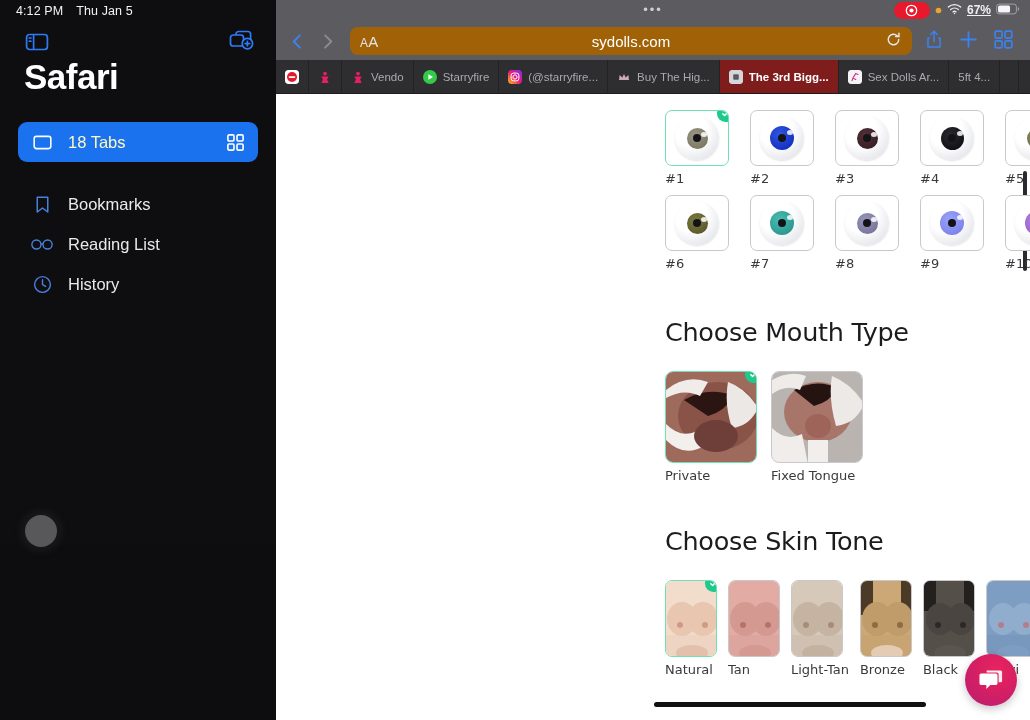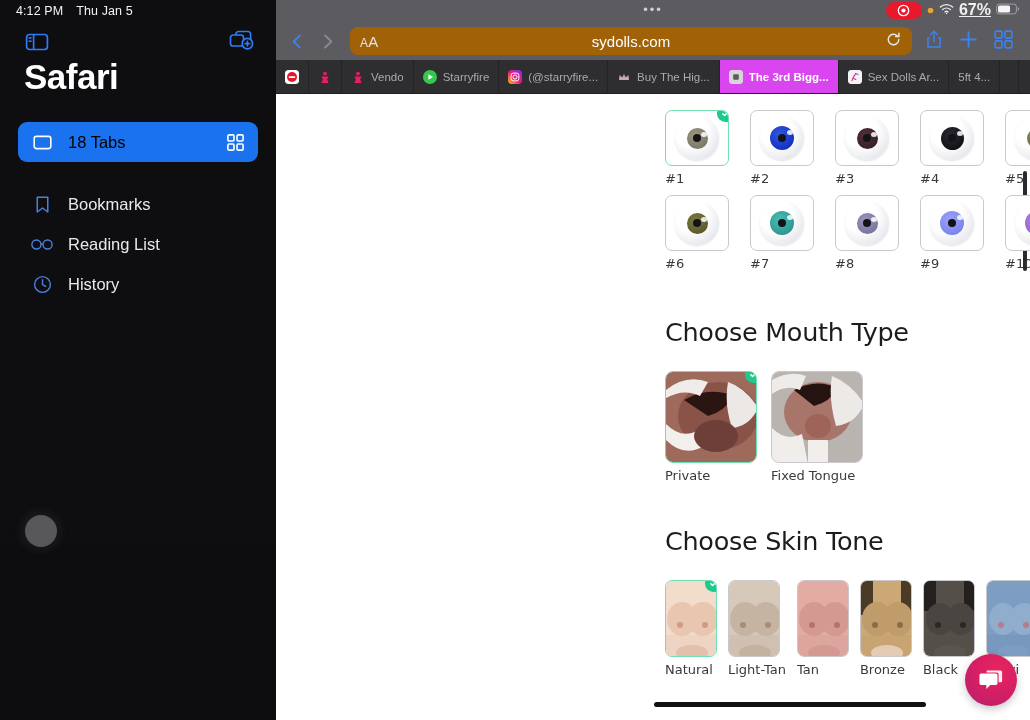--- a/index.html
+++ b/index.html
@@ -31,21 +31,21 @@
   .sb-title {
     position:absolute; top:57px; left:24px;
     font-size:35px; font-weight:bold; color:#fff; letter-spacing:-.5px;
   }
   .sb-list { position:absolute; top:122px; left:0; right:0; }
   .sb-row {
     display:flex; align-items:center; height:40px;
     margin:0 18px; padding:0 12px; border-radius:9px;
     color:#e9e9ec; font-size:16.5px;
   }
-  .sb-row.active { background:#1a72ef; color:#000000; }
+  .sb-row.active { background:#1a72ef; color:#fef9c3; }
   .sb-row .ic {
     width:24px; height:24px; margin-right:14px;
     display:flex; align-items:center; justify-content:center; flex:0 0 24px;
   }
   .sb-row .lbl { flex:1; }
   .sb-row .trail { width:22px; height:22px; display:flex; align-items:center; justify-content:center;}
   .sb-gap { height:22px; }
   .touch-dot {
     position:absolute; left:25px; top:515px;
     width:32px; height:32px; border-radius:50%;
@@ -62,21 +62,21 @@
     color:#f0f0f2; font-size:12px;
   }
   .rec-pill {
     background:#e8192c; border-radius:9px; width:36px; height:17px;
     display:flex; align-items:center; justify-content:center;
   }
   .grabber {
     position:absolute; top:6px; left:50%; transform:translateX(-50%);
     color:#cfcfd4; font-size:13px; letter-spacing:2px; line-height:8px;
   }
-  .batt-pct { font-size:16px; font-weight:600;text-decoration:underline; }
+  .batt-pct { font-size:12px; font-weight:600;text-decoration:underline; }
   .navbar {
     position:absolute; top:22px; left:0; right:0; height:38px;
     display:flex; align-items:center; padding:0 12px 0 6px; gap:0;
   }
   .nav-btn { width:30px; height:34px; display:flex; align-items:center; justify-content:center; }
   .urlbar {
     flex:1; height:28px; background:#a16207; border-radius:8px;
     display:flex; align-items:center; position:relative;
     margin:0 12px 0 8px; padding:0 10px;
   }
@@ -92,21 +92,21 @@
   
   .tabstrip {
     height:34px; background:#2e2e31; display:flex; align-items:stretch;
     overflow:hidden; border-bottom:1px solid #1d1d20;
   }
   .tab {
     display:flex; align-items:center; gap:6px; padding:0 9px;
     border-right:1px solid #232326; color:#a9a9ae; font-size:11.5px;
     white-space:nowrap; overflow:hidden; flex:0 0 auto; position:relative;
   }
-  .tab.active { background:#d946ef; color:#fff; font-weight:bold; }
+  .tab.active { background:#7f1d1d; color:#fff; font-weight:bold; }
   .tab .fav { width:14px; height:14px; border-radius:3px; flex:0 0 14px; overflow:hidden;
               display:flex; align-items:center; justify-content:center; }
   .tab .tl { overflow:hidden; text-overflow:ellipsis; }
 
   
   .page { position:relative; height:626px; background:#fff; overflow:hidden; }
   .content { position:absolute; left:389px; top:0; width:380px; }
   h2.sec {
     font-size:25.5px; font-weight:400; color:#1c1c1e; letter-spacing:-.3px;
     font-family:"DejaVu Sans", sans-serif;
@@ -626,48 +626,48 @@
                 </svg>
               </span>
             </div>
             <div class="cap">Natural</div>
           </div>
 
           <div class="cell skin-cell">
             <div class="swatch">
               <span class="skin-img">
                 <svg viewBox="0 0 52 77" width="52" height="77" preserveAspectRatio="none">
+                  <rect width="52" height="77" fill="#e2aca4"></rect>
+                    <rect y="54" width="52" height="23" fill="#dca69e"></rect>
+                  <ellipse cx="16" cy="38" rx="15" ry="17" fill="#d49a92"></ellipse>
+                    <ellipse cx="37" cy="38" rx="15" ry="17" fill="#d49a92"></ellipse>
+                  <circle cx="14" cy="44" r="3" fill="#b5736c"></circle>
+                    <circle cx="39" cy="44" r="3" fill="#b5736c"></circle>
+                  <ellipse cx="26" cy="72" rx="16" ry="8" fill="#d49a92"></ellipse>
+                </svg>
+              </span>
+            </div>
+            <div class="cap">Tan</div>
+          </div>
+
+          <div class="cell skin-cell">
+            <div class="swatch">
+              <span class="skin-img">
+                <svg viewBox="0 0 52 77" width="52" height="77" preserveAspectRatio="none">
                   <rect width="52" height="77" fill="#d6c9ba"></rect>
                     <rect y="54" width="52" height="23" fill="#cfc0b1"></rect>
                   <ellipse cx="16" cy="38" rx="15" ry="17" fill="#c6b4a3"></ellipse>
                     <ellipse cx="37" cy="38" rx="15" ry="17" fill="#c6b4a3"></ellipse>
                   <circle cx="14" cy="44" r="3" fill="#a98b78"></circle>
                     <circle cx="39" cy="44" r="3" fill="#a98b78"></circle>
                   <ellipse cx="26" cy="72" rx="16" ry="8" fill="#c4b2a1"></ellipse>
                 </svg>
               </span>
             </div>
             <div class="cap">Light-Tan</div>
-          </div>
-
-          <div class="cell skin-cell">
-            <div class="swatch">
-              <span class="skin-img">
-                <svg viewBox="0 0 52 77" width="52" height="77" preserveAspectRatio="none">
-                  <rect width="52" height="77" fill="#e2aca4"></rect>
-                    <rect y="54" width="52" height="23" fill="#dca69e"></rect>
-                  <ellipse cx="16" cy="38" rx="15" ry="17" fill="#d49a92"></ellipse>
-                    <ellipse cx="37" cy="38" rx="15" ry="17" fill="#d49a92"></ellipse>
-                  <circle cx="14" cy="44" r="3" fill="#b5736c"></circle>
-                    <circle cx="39" cy="44" r="3" fill="#b5736c"></circle>
-                  <ellipse cx="26" cy="72" rx="16" ry="8" fill="#d49a92"></ellipse>
-                </svg>
-              </span>
-            </div>
-            <div class="cap">Tan</div>
           </div>
 
           <div class="cell skin-cell">
             <div class="swatch">
               <span class="skin-img">
                 <svg viewBox="0 0 52 77" width="52" height="77" preserveAspectRatio="none">
                   <rect width="52" height="77" fill="#cba876"></rect>
                   <path d="M0 0h12v34H0z" fill="#4b3b26"></path>
                     <path d="M40 0h12v34H40z" fill="#4b3b26"></path>
                   <rect y="54" width="52" height="23" fill="#c7a472"></rect>

